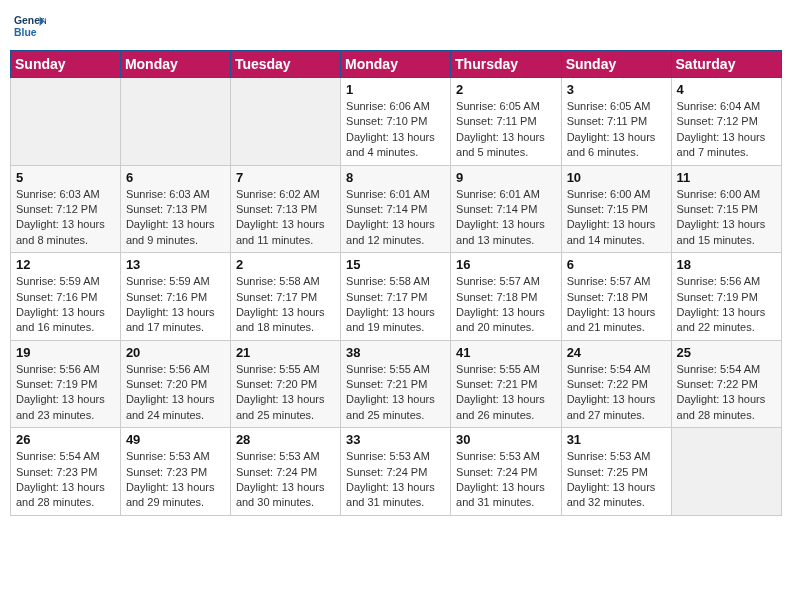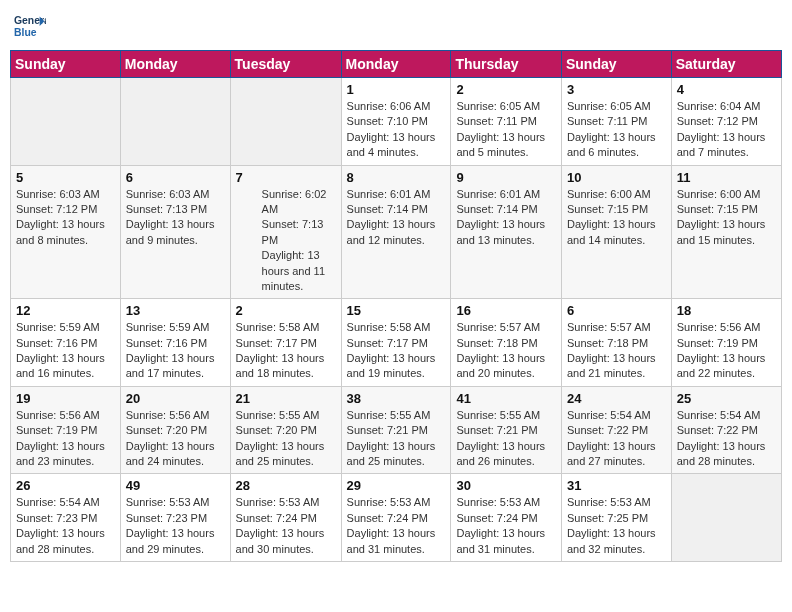--- a/index.html
+++ b/index.html
@@ -146,21 +146,21 @@
 Daylight: 13 hours and 8 minutes.</div>
         </td>
         <td>
           <span class="day-number">6</span>
           <div class="day-info" style="white-space: pre-line;">Sunrise: 6:03 AM
 Sunset: 7:13 PM
 Daylight: 13 hours and 9 minutes.</div>
         </td>
         <td>
           <span class="day-number">7</span>
-          <div class="day-info" style="white-space: pre-line; margin-left: 26px;">Sunrise: 6:02 AM
+          <div class="day-info" style="white-space: pre-line;">Sunrise: 6:02 AM
 Sunset: 7:13 PM
 Daylight: 13 hours and 11 minutes.</div>
         </td>
         <td>
           <span class="day-number">8</span>
           <div class="day-info" style="white-space: pre-line;">Sunrise: 6:01 AM
 Sunset: 7:14 PM
 Daylight: 13 hours and 12 minutes.</div>
         </td>
         <td>
@@ -283,21 +283,21 @@
 Sunset: 7:23 PM
 Daylight: 13 hours and 29 minutes.</div>
         </td>
         <td>
           <span class="day-number">28</span>
           <div class="day-info" style="white-space: pre-line;">Sunrise: 5:53 AM
 Sunset: 7:24 PM
 Daylight: 13 hours and 30 minutes.</div>
         </td>
         <td>
-          <span class="day-number">29</span>
+          <span class="day-number">33</span>
           <div class="day-info" style="white-space: pre-line;">Sunrise: 5:53 AM
 Sunset: 7:24 PM
 Daylight: 13 hours and 31 minutes.</div>
         </td>
         <td>
           <span class="day-number">30</span>
           <div class="day-info" style="white-space: pre-line;">Sunrise: 5:53 AM
 Sunset: 7:24 PM
 Daylight: 13 hours and 31 minutes.</div>
         </td>

